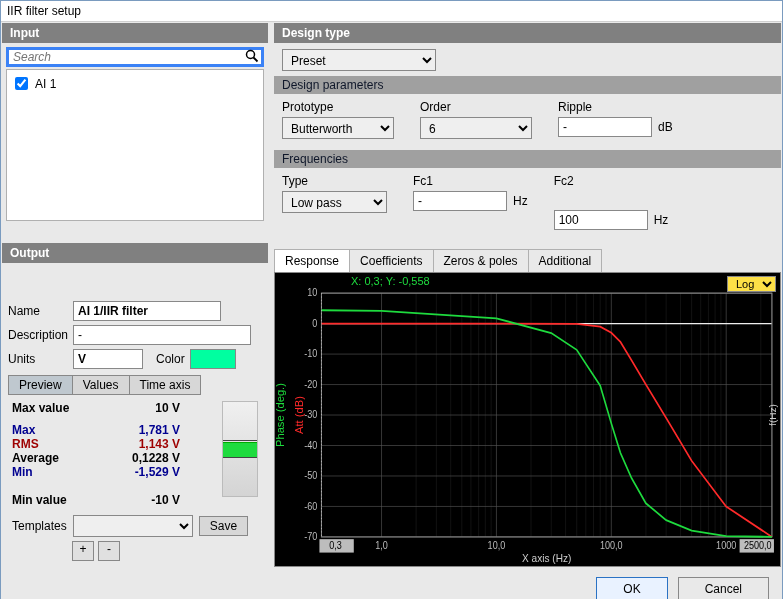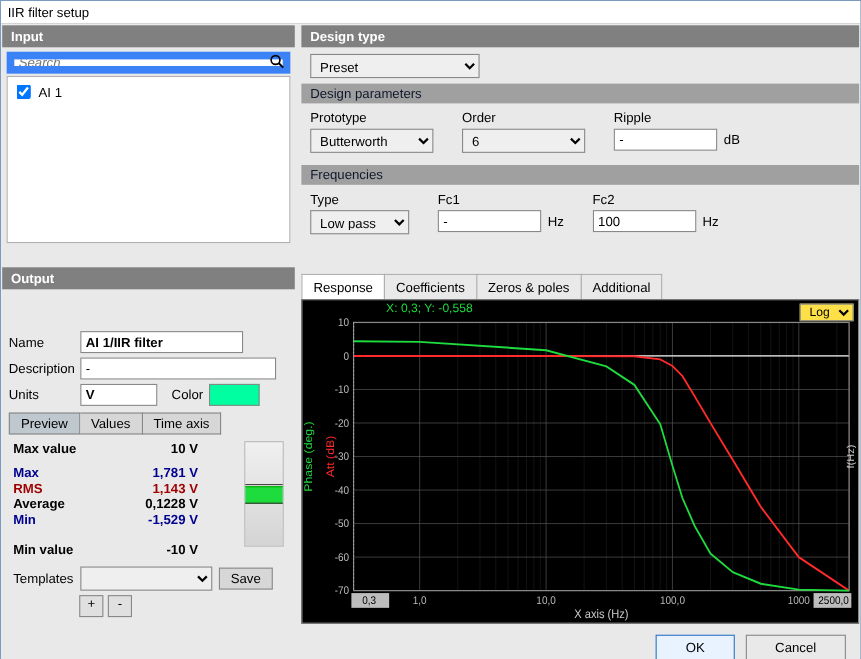--- a/index.html
+++ b/index.html
@@ -9,21 +9,21 @@
   .content { flex: 1; background: #e9e9e9; display: flex; flex-direction: column; padding: 1px 1px 6px 1px; }
   .row { display: flex; }
   .col-left { width: 266px; display: flex; flex-direction: column; }
   .col-right { flex: 1; display: flex; flex-direction: column; margin-left: 6px; }
 
   .panel-hdr { background: #808080; color: #fff; font-weight: 600; font-size: 12px; padding: 3px 8px; }
   .panel-sub { background: #a0a0a0; color: #0f172a; font-weight: 400; font-size: 12px; padding: 2px 8px; margin-top: 3px; }
   .panel-body { padding: 6px 8px 8px 8px; }
 
   .search-wrap { position: relative; margin: 4px 4px 2px 4px; }
-  .search-in { width: 100%; height: 20px; border: 7px solid #3b82f6; padding: 2px 4px; font-size: 12px; font-style: italic; color: #888; }
+  .search-in { width: 100%; height: 20px; border: 3px solid #3b82f6; padding: 2px 4px; font-size: 12px; font-style: italic; color: #888; }
   .search-icon { position: absolute; right: 5px; top: 2px; font-size: 14px; font-weight: bold; }
 
   .chanlist { background: #fff; border: 1px solid #b0b0b0; margin: 0 4px 4px 4px; height: 152px; padding: 4px; }
   .chan-row { display: flex; align-items: center; gap: 4px; }
   .chk { width: 13px; height: 13px; }
 
   .form-row { display: flex; align-items: center; margin: 4px 0; gap: 5px; }
   .form-lab { width: 60px; }
   .form-lab2 { width: 60px; margin-top: 0; }
   .txt { border: 1px solid #888; height: 20px; padding: 2px 4px; font-size: 12px; background: #fff; }
@@ -126,32 +126,32 @@
               </div>
             </div>
           </div>
         </div>
 
         <div class="panel-sub">Frequencies</div>
         <div class="panel-body">
           <div class="param-grid">
             <div class="param-col">
               <span class="param-lab">Type</span>
-              <select class="sel" style="width:90px;"><option>Low pass</option></select>
+              <select class="sel" style="width:105px;"><option>Low pass</option></select>
             </div>
             <div class="param-col">
               <span class="param-lab">Fc1</span>
               <div style="display:flex;align-items:center;gap:6px;">
                 <input class="txt" style="width: 94px;" value="-">
                 <span>Hz</span>
               </div>
             </div>
             <div class="param-col">
               <span class="param-lab">Fc2</span>
-              <div style="display:flex;align-items:center;gap:6px;">
+              <div style="display:flex;align-items:center;gap:6px;margin-top:19px;">
                 <input class="txt" style="width: 94px;" value="100">
                 <span>Hz</span>
               </div>
             </div>
           </div>
         </div>
       </div>
     </div>
 
     <div class="row" style="flex:1;margin-top:6px;">

